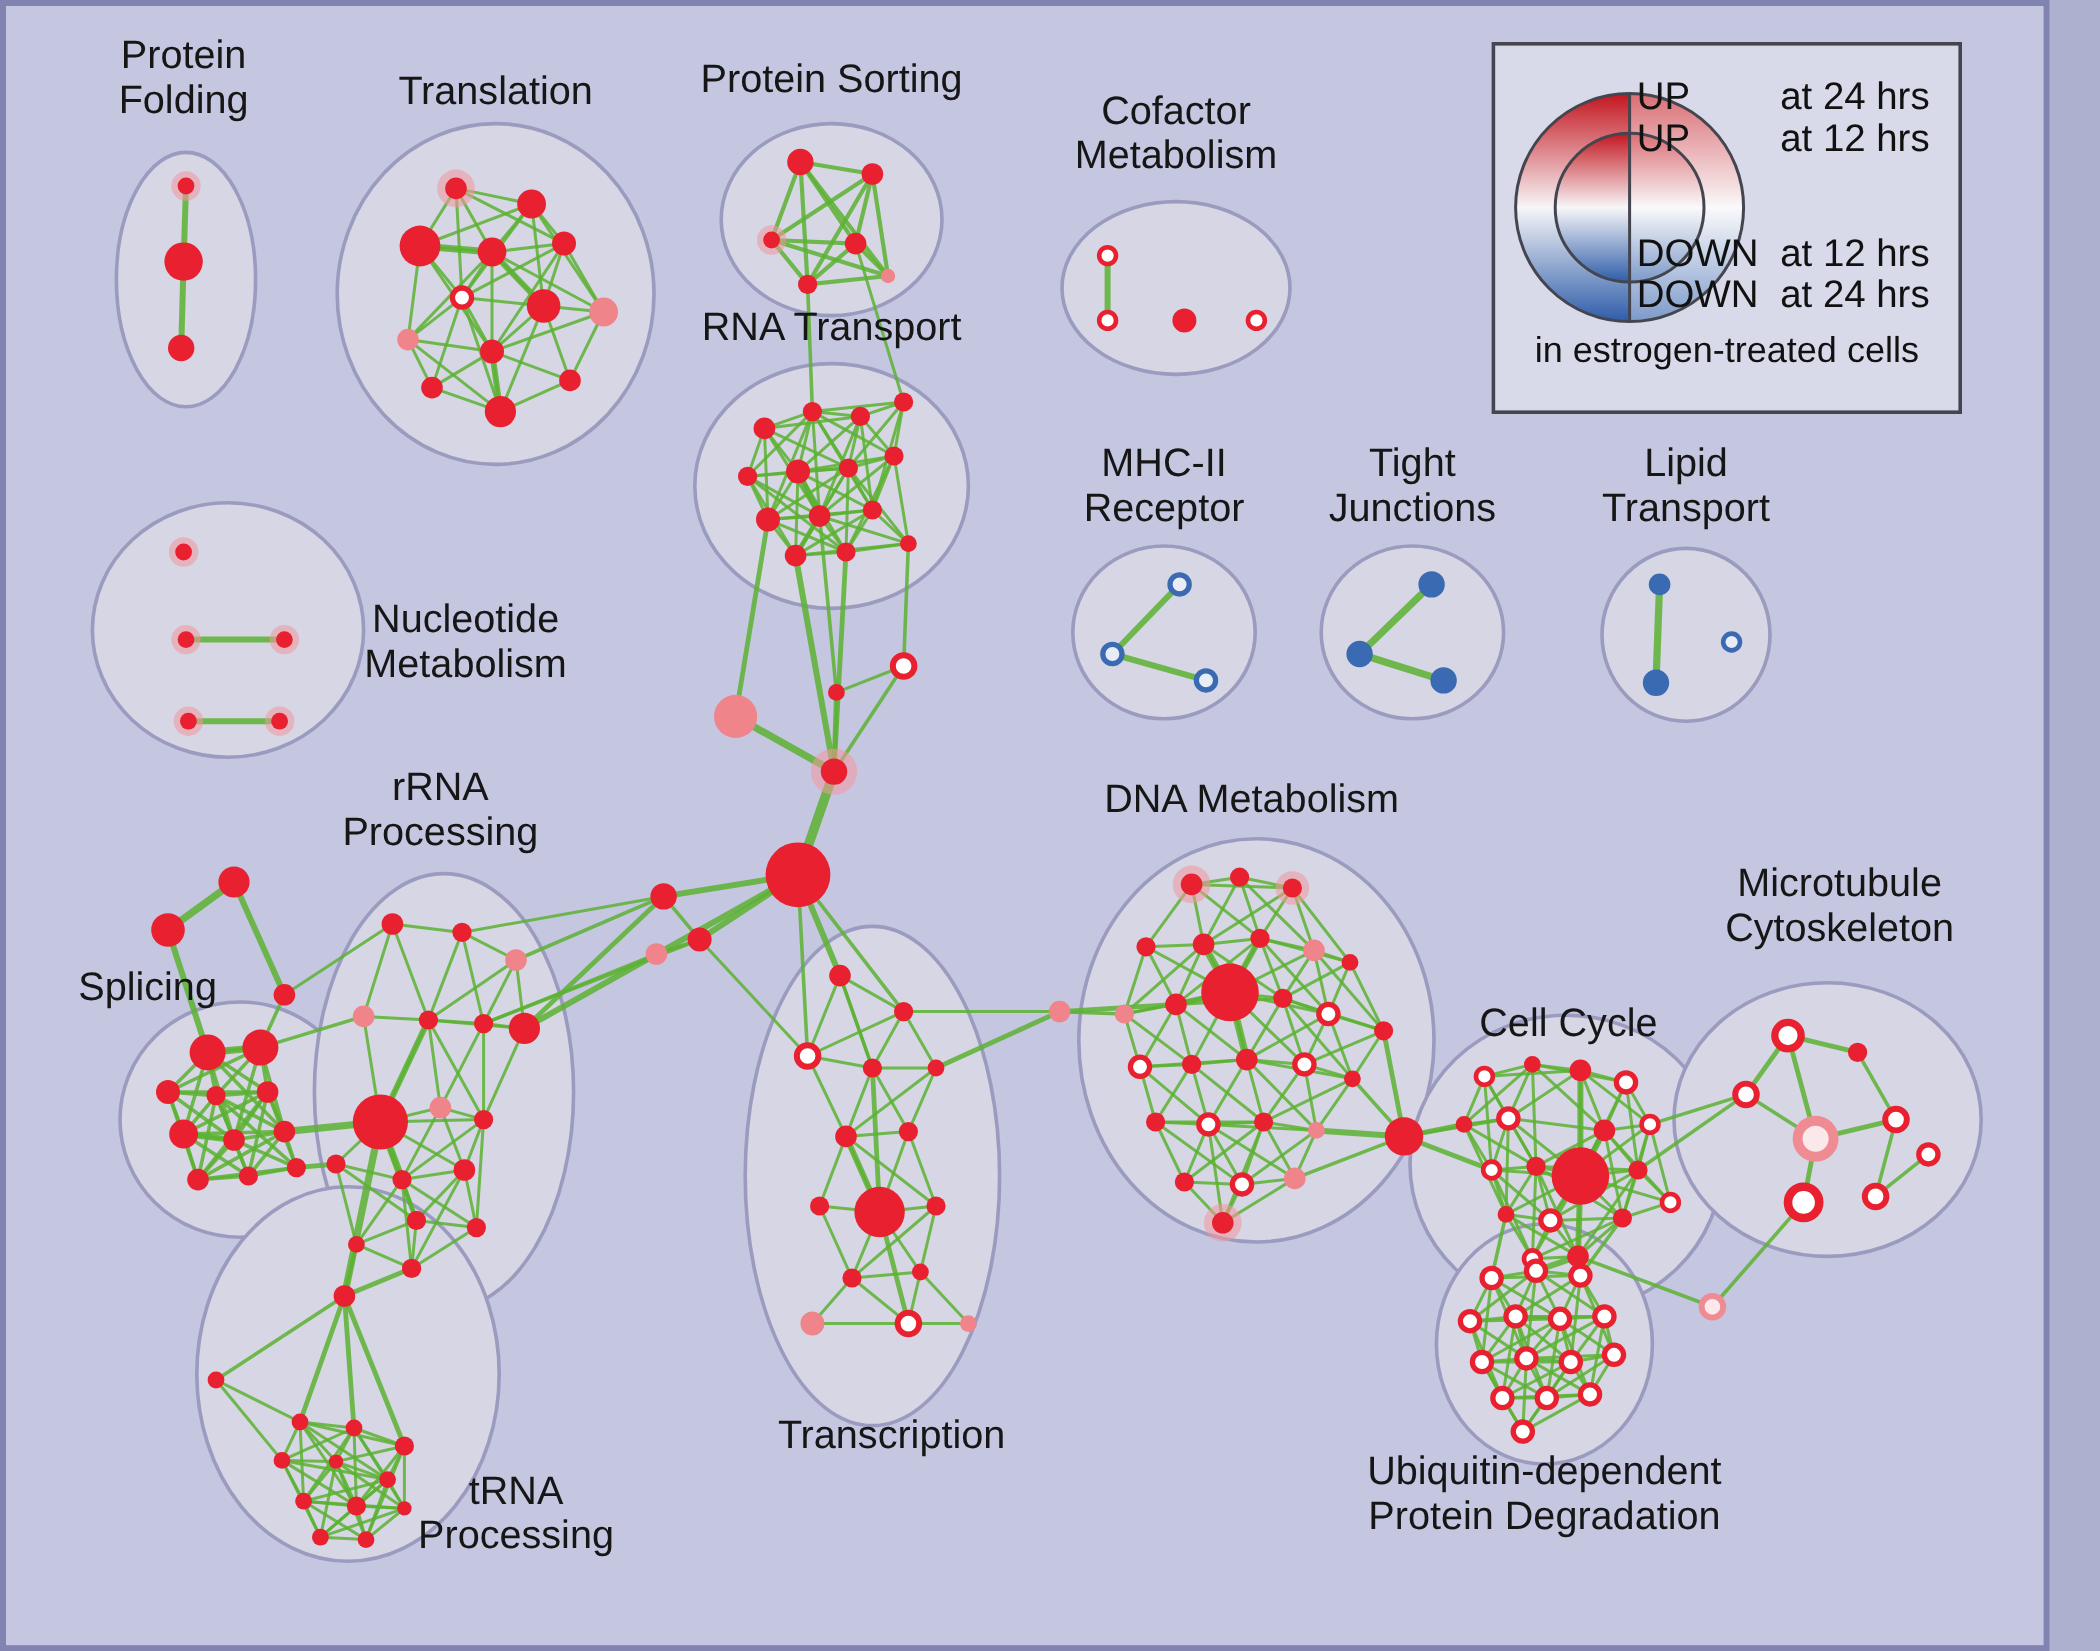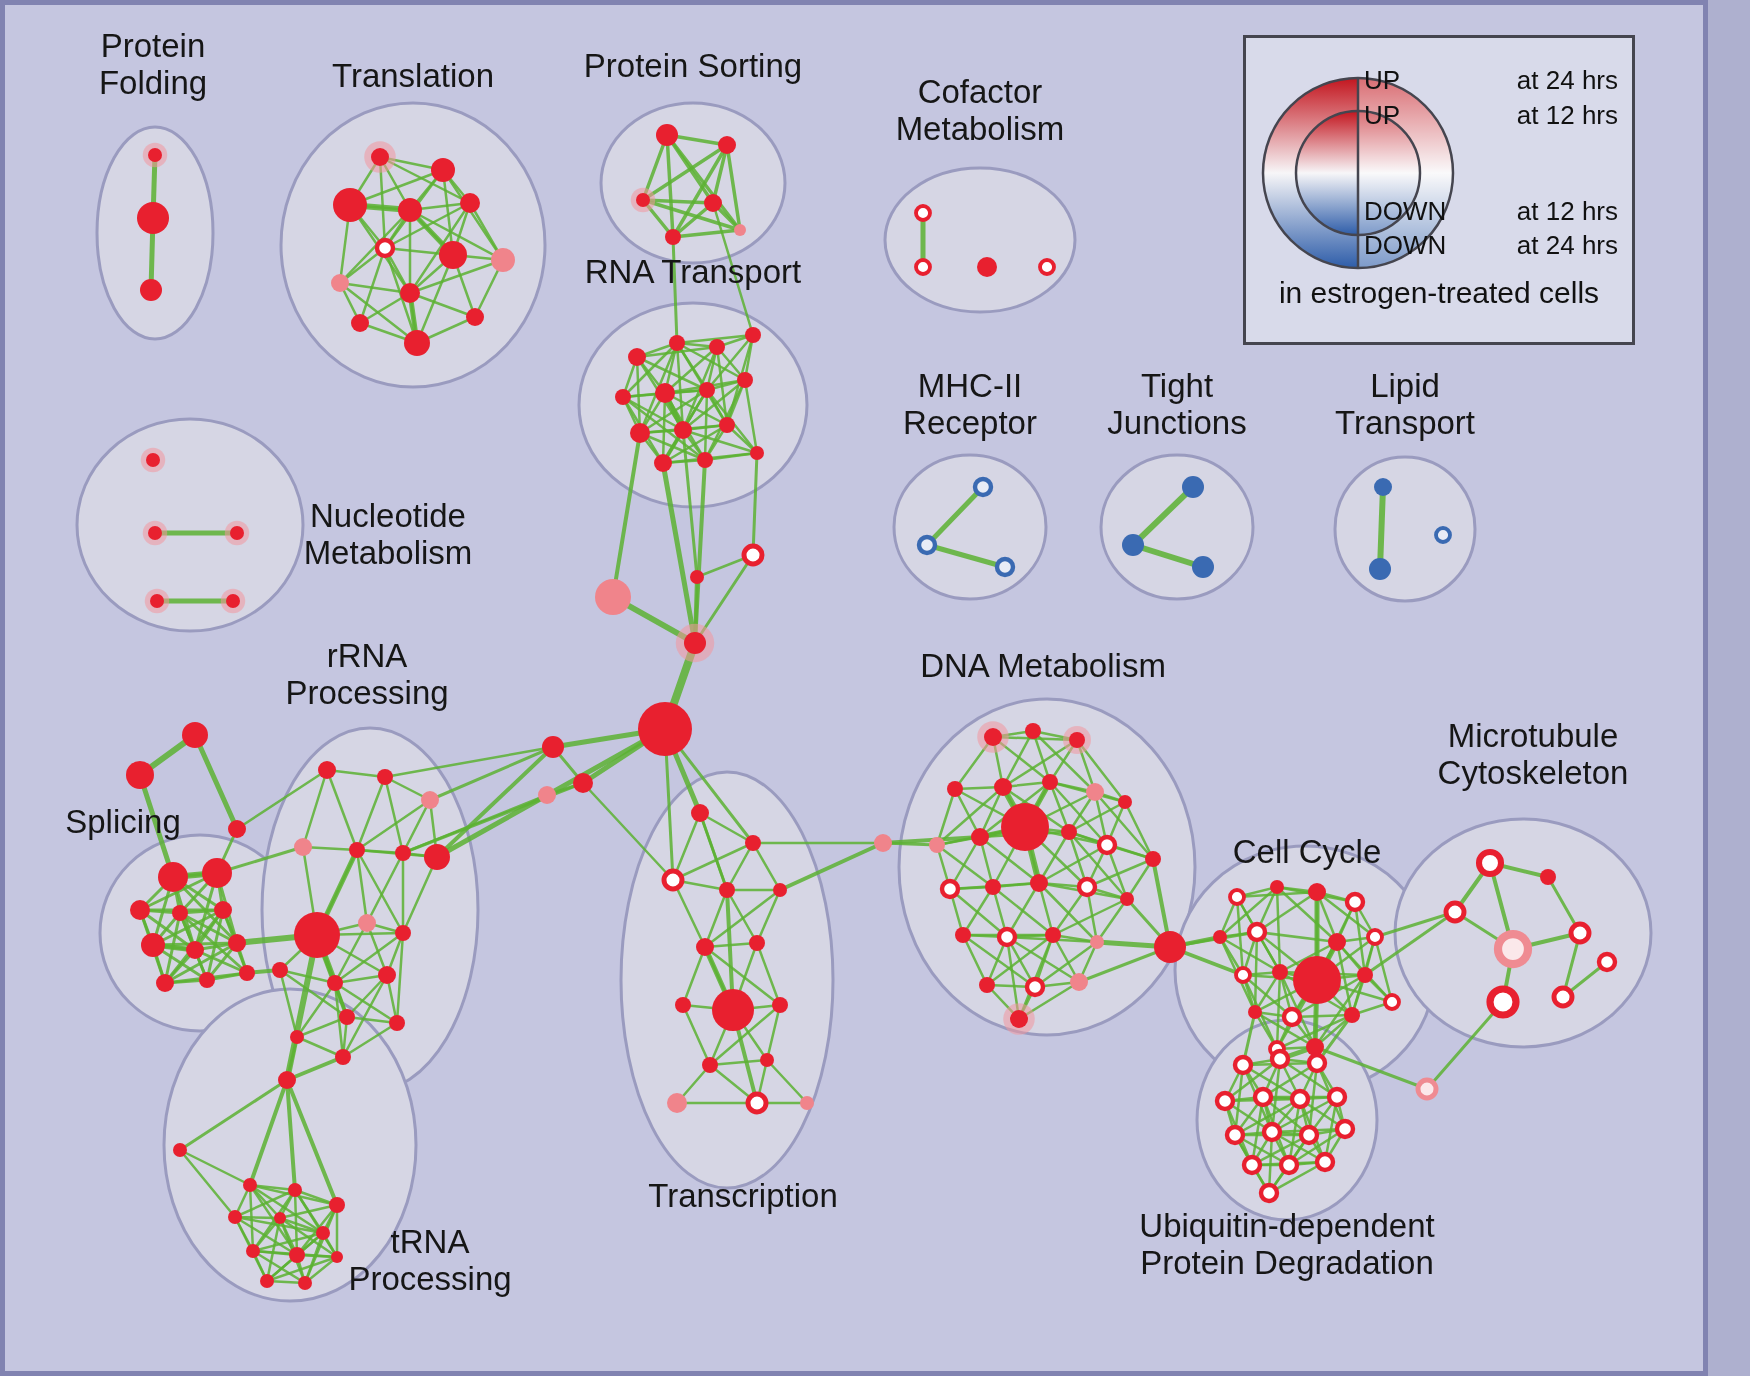--- a/index.html
+++ b/index.html
@@ -22,23 +22,23 @@
     position:absolute;
     left:1238px;top:30px;
     width:392px;height:310px;
     background:#d8daea;
     border:3px solid #45454f;
     box-sizing:border-box;
     color:#111;
   }
   .legend svg{position:absolute;left:0;top:0;}
   .lg-row{
-    position:absolute;left:118px;right:14px;height:34px;
+    position:absolute;left:118px;right:24px;height:34px;
     display:flex;justify-content:space-between;align-items:center;
-    font-size:26px;line-height:34px;
+    font-size:32px;line-height:34px;
   }
   .lg-cap{
     position:absolute;left:0;right:0;text-align:center;
     font-size:30px;line-height:34px;
   }
 </style>
 </head>
 <body>
 
 <div class="stage">

